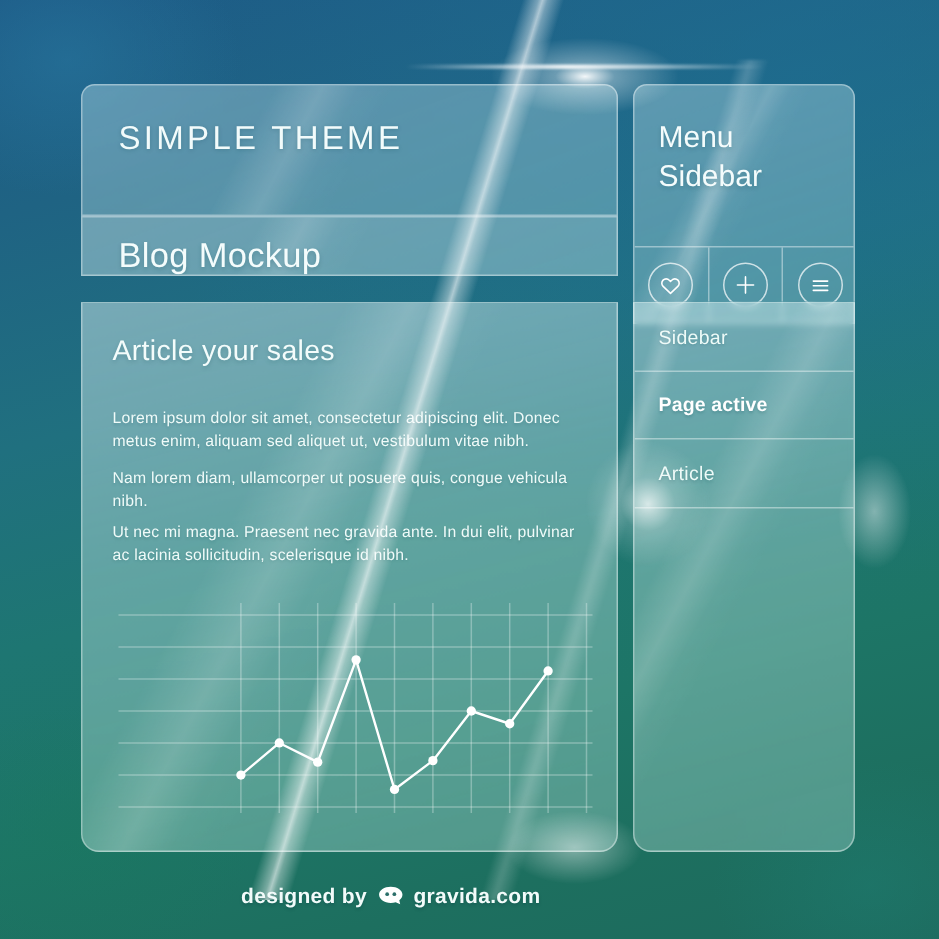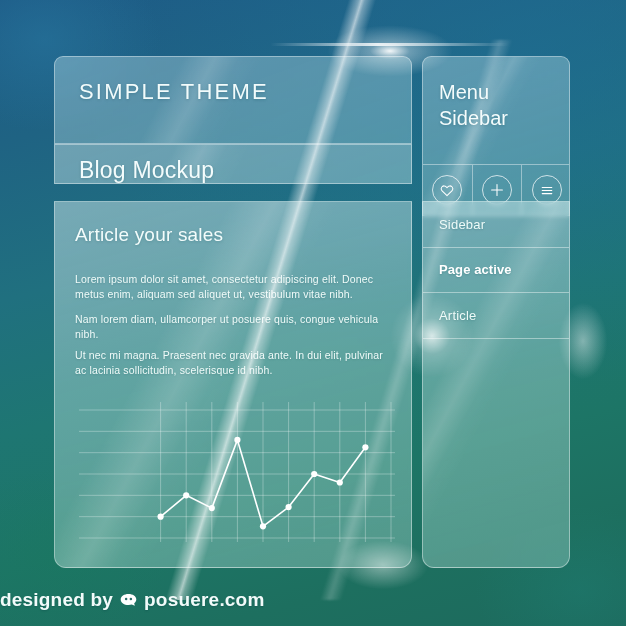--- a/index.html
+++ b/index.html
@@ -136,22 +136,22 @@
   #flareMid{left:372px;top:276px;width:120px;height:120px;
     background:radial-gradient(closest-side, rgba(255,255,255,.75) 0%, rgba(255,255,255,.20) 30%, rgba(255,255,255,0) 70%);}
   #flareSide{left:548px;top:286px;width:70px;height:110px;
     background:radial-gradient(closest-side, rgba(255,255,255,.45) 0%, rgba(255,255,255,0) 70%);}
   #flareBtm{left:318px;top:530px;width:130px;height:70px;
     background:radial-gradient(closest-side, rgba(255,255,255,.45) 0%, rgba(255,255,255,0) 70%);}
 
   
   #footer{
     position:absolute;left:0;top:589px;width:521px;
-    display:flex;align-items:center;gap:6px;
-    color:#f2fbfa;font-size:19px;font-weight:700;letter-spacing:.2px;
+    display:flex;align-items:center;justify-content:center;gap:6px;
+    color:#f2fbfa;font-size:14px;font-weight:700;letter-spacing:.2px;
     text-shadow:0 1px 2px rgba(0,50,60,.25);
   }
   #freepikMark{display:block;}
 </style>
 </head>
 <body>
 
 <div id="stage">
 
   <div class="glow glow-tl"></div>
@@ -269,16 +269,16 @@
   <div class="flare" id="flareSide"></div>
   <div class="flare" id="flareBtm"></div>
 
   <div id="footer">
     <span>designed by</span>
     <svg id="freepikMark" width="19" height="15" viewBox="0 0 19 15">
       <path d="M9.5 1.1c4.3 0 7.8 2.2 7.8 5.3 0 1.5-.8 2.8-2.1 3.8l.6 2.6-3-1.3c-1 .3-2.1.5-3.3.5-4.3 0-7.8-2.5-7.8-5.6S5.2 1.1 9.5 1.1z" fill="#ffffff"></path>
       <circle cx="7.1" cy="6.1" r="1.25" fill="#2b6f6a"></circle>
       <circle cx="11.9" cy="6.1" r="1.25" fill="#2b6f6a"></circle>
     </svg>
-    <span>posuere.com</span>
+    <span>gravida.com</span>
   </div>
 
 </div>
 
 </body></html>

